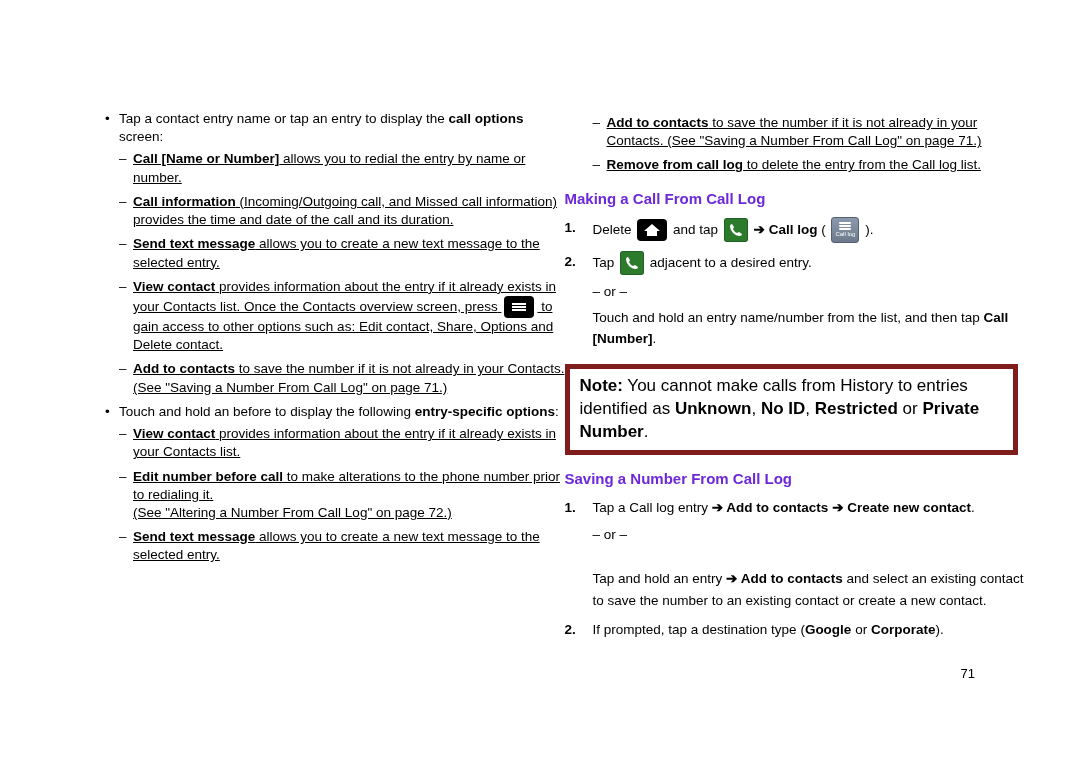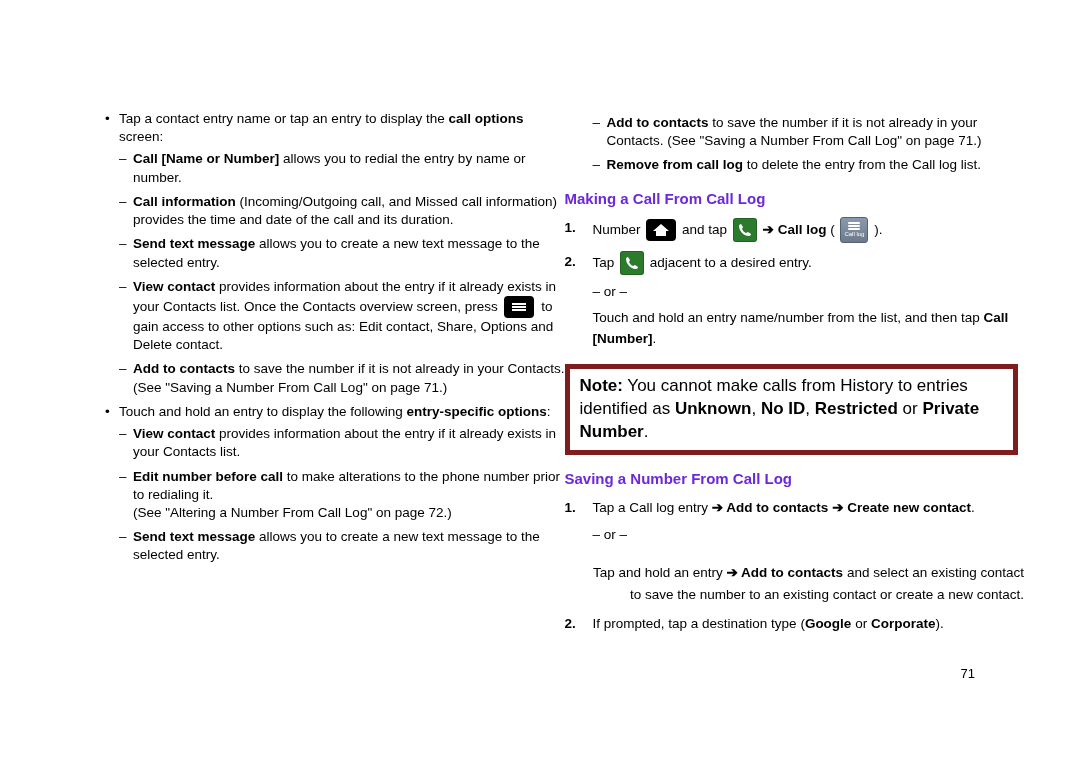--- a/index.html
+++ b/index.html
@@ -42,20 +42,21 @@
   }
   .col ul.sub {
     list-style: none;
     padding: 0;
     margin: 4px 0 4px 0;
   }
   .col ul.sub > li {
     position: relative;
     padding-left: 14px;
     margin-bottom: 6px;
+    text-decoration: underline;
   }
   .col ul.sub > li::before {
     content: "–";
     position: absolute;
     left: 0;
     top: 0;
   }
   h3.heading {
     color: #6d28d9;
     font-weight: bold;
@@ -173,21 +174,21 @@
                   <rect x="2" y="2" width="14" height="2" fill="#fff"></rect>
                   <rect x="2" y="5" width="14" height="2" fill="#fff"></rect>
                   <rect x="2" y="8" width="14" height="2" fill="#fff"></rect>
                 </svg>
             </span><span> to gain access to other options such as: Edit contact, Share, Options and Delete contact.</span>
           </li>
           <li><b>Add to contacts</b><span> to save the number if it is not already in your Contacts. (See "Saving a Number From Call Log" on page 71.)</span></li>
         </ul>
       </li>
       <li>
-        <span>Touch and hold an entry to display the following </span><b>entry-specific options</b><span>:</span>
+        <span>Touch and hold an before to display the following </span><b>entry-specific options</b><span>:</span>
         <ul class="sub">
           <li><b>View contact</b><span> provides information about the entry if it already exists in your Contacts list.</span></li>
           <li>
             <b>Edit number before call</b><span> to make alterations to the phone number prior to redialing it.</span>
             <div>(See "Altering a Number From Call Log" on page 72.)</div>
           </li>
           <li><b>Send text message</b><span> allows you to create a new text message to the selected entry.</span></li>
         </ul>
       </li>
     </ul>
@@ -196,21 +197,21 @@
   <div class="col">
     <ul class="sub" style="margin-left:28px;">
       <li><b>Add to contacts</b><span> to save the number if it is not already in your Contacts. (See "Saving a Number From Call Log" on page 71.)</span></li>
       <li><b>Remove from call log</b><span> to delete the entry from the Call log list.</span></li>
     </ul>
 
     <h3 class="heading">Making a Call From Call Log</h3>
     <ol class="numlist">
       <li>
         <span class="numlabel">1.</span>
-        <span>Number </span>
+        <span>Delete </span>
         <span class="icon-box">
           <svg width="20" height="14" viewBox="0 0 20 14">
               <polygon points="10,1 2,8 5,8 5,13 15,13 15,8 18,8" fill="#fff"></polygon>
             </svg>
         </span>
         <span> and tap </span>
         <span class="phone-icon">
           <svg width="16" height="16" viewBox="0 0 16 16">
               <path d="M4 2c-1 0-2 1-2 2 0 5 5 10 10 10 1 0 2-1 2-2l-3-2-2 1c-2-1-3-2-4-4l1-2-2-3z" fill="#fff"></path>
             </svg>
@@ -244,21 +245,21 @@
     <div class="notebox">
       <b>Note:</b><span> You cannot make calls from History to entries identified as </span><b>Unknown</b><span>, </span><b>No ID</b><span>, </span><b>Restricted</b><span> or </span><b>Private Number</b><span>.</span>
     </div>
 
     <h3 class="heading">Saving a Number From Call Log</h3>
     <ol class="numlist">
       <li>
         <span class="numlabel">1.</span>
         <span>Tap a Call log entry </span><span class="arrow">➔</span><b> Add to contacts </b><span class="arrow">➔</span><b> Create new contact</b><span>.</span>
         <div style="margin-top:6px;">– or –</div>
-        <div style="margin-top:16px;text-align:right;">
+        <div style="margin-top:22px;">
           <span>Tap and hold an entry </span><span class="arrow">➔</span><b> Add to contacts</b><span> and select an existing contact to save the number to an existing contact or create a new contact.</span>
         </div>
       </li>
       <li>
         <span class="numlabel">2.</span>
         <span>If prompted, tap a destination type (</span><b>Google</b><span> or </span><b>Corporate</b><span>).</span>
       </li>
     </ol>
   </div>
 

